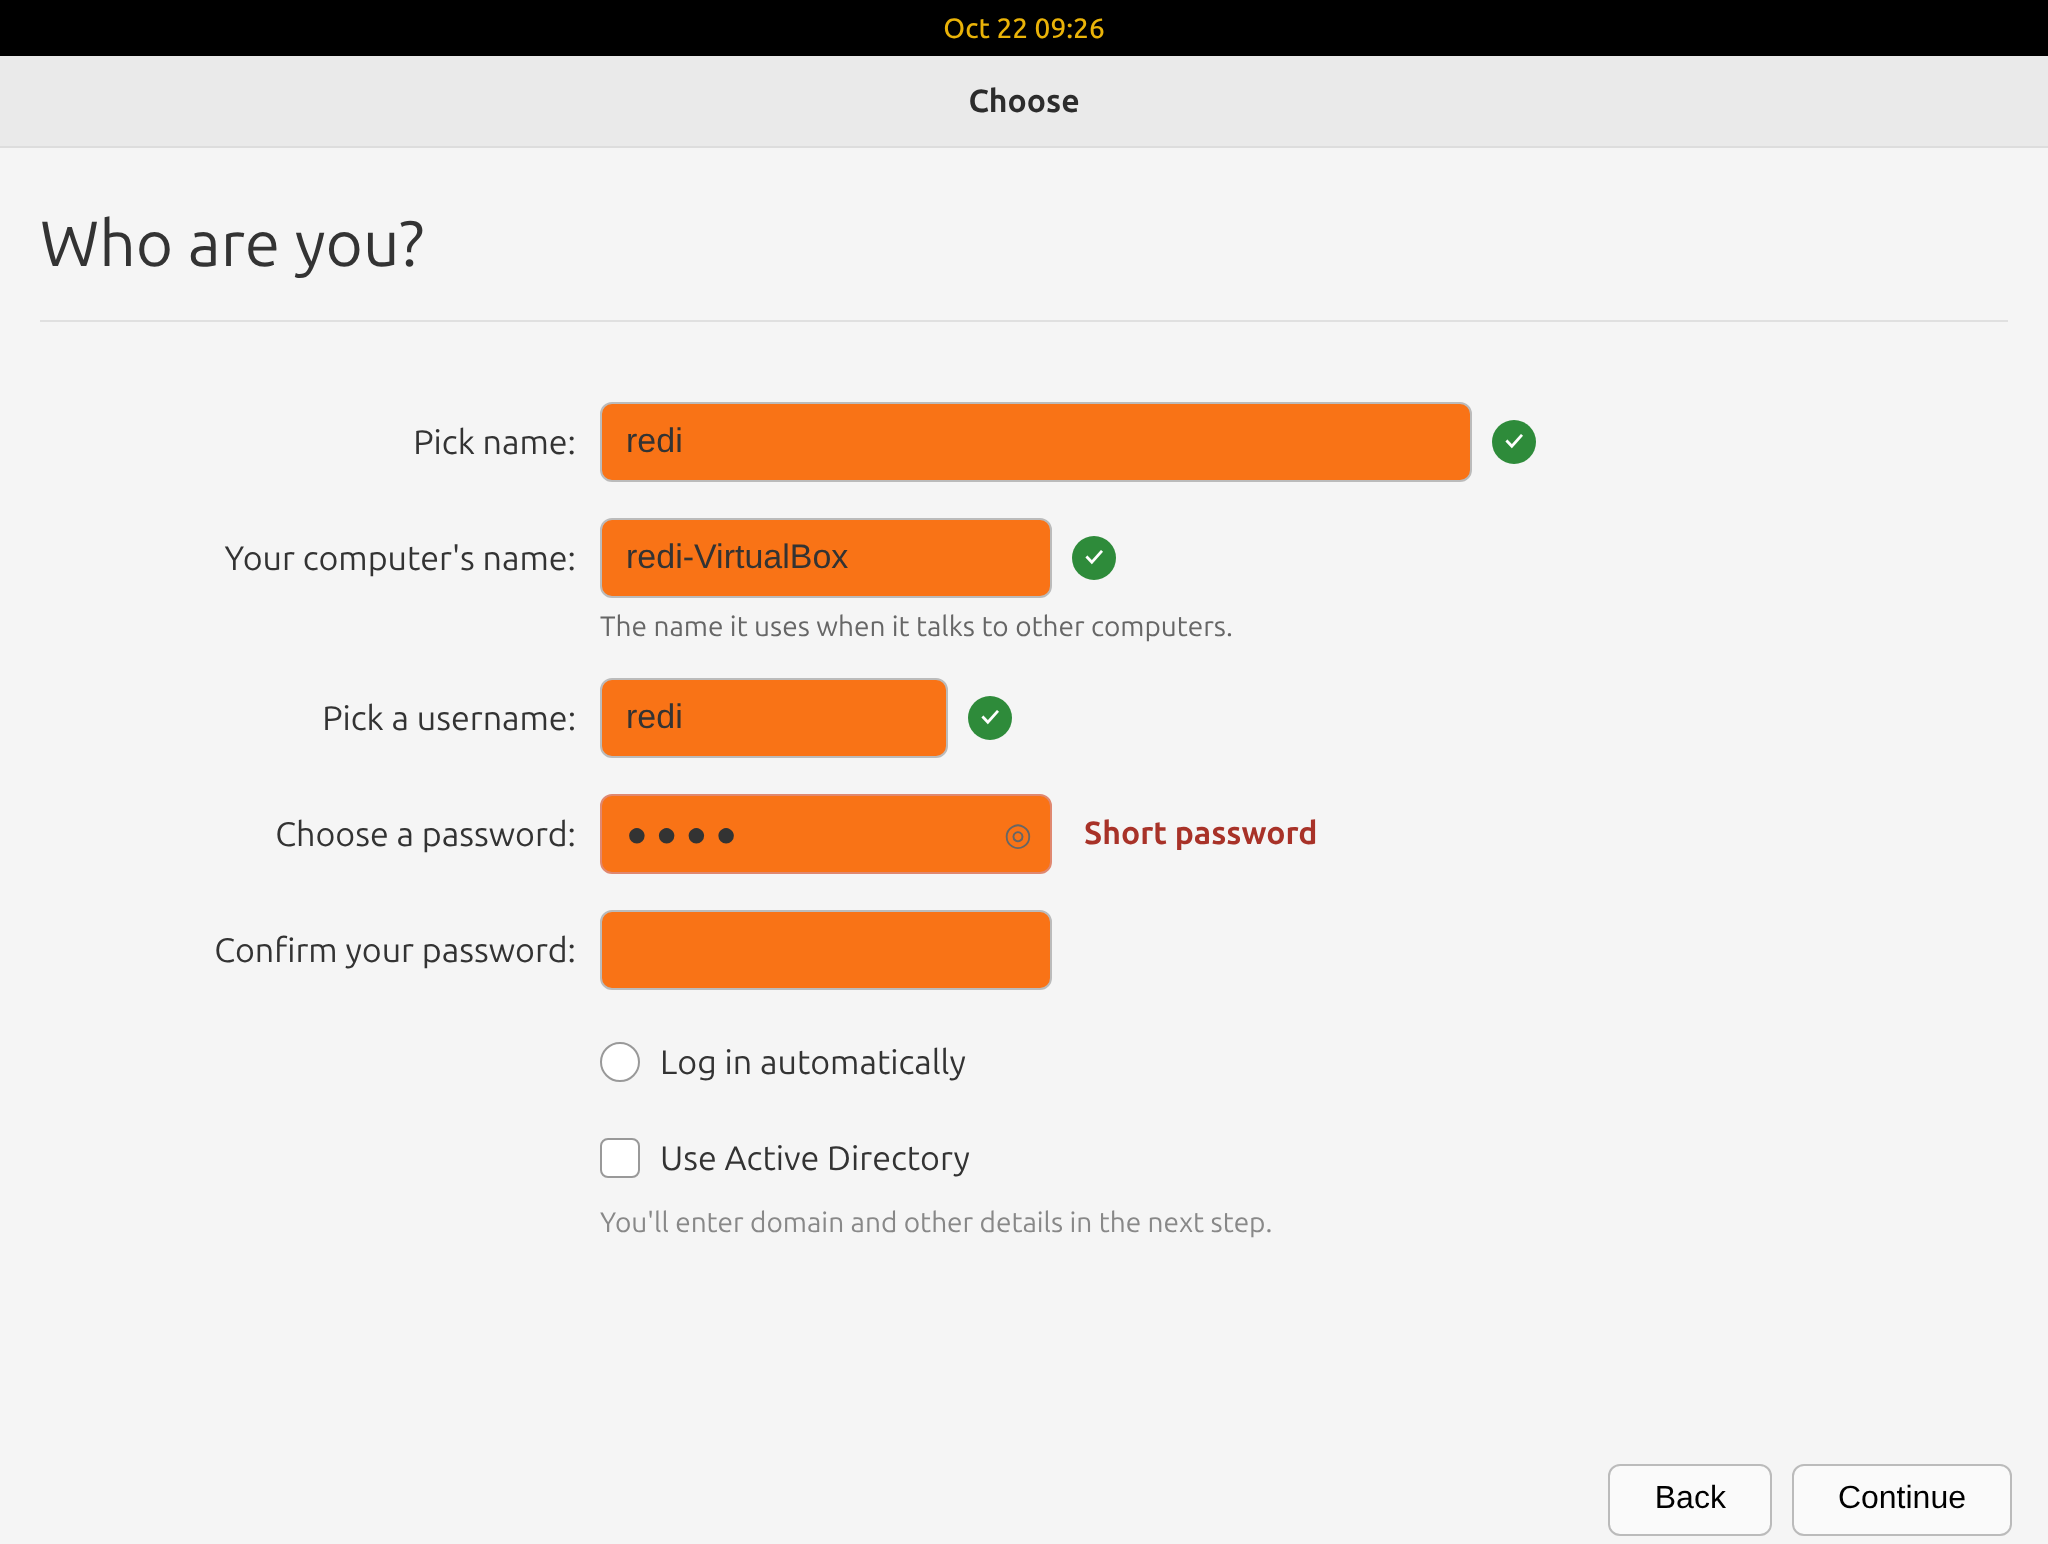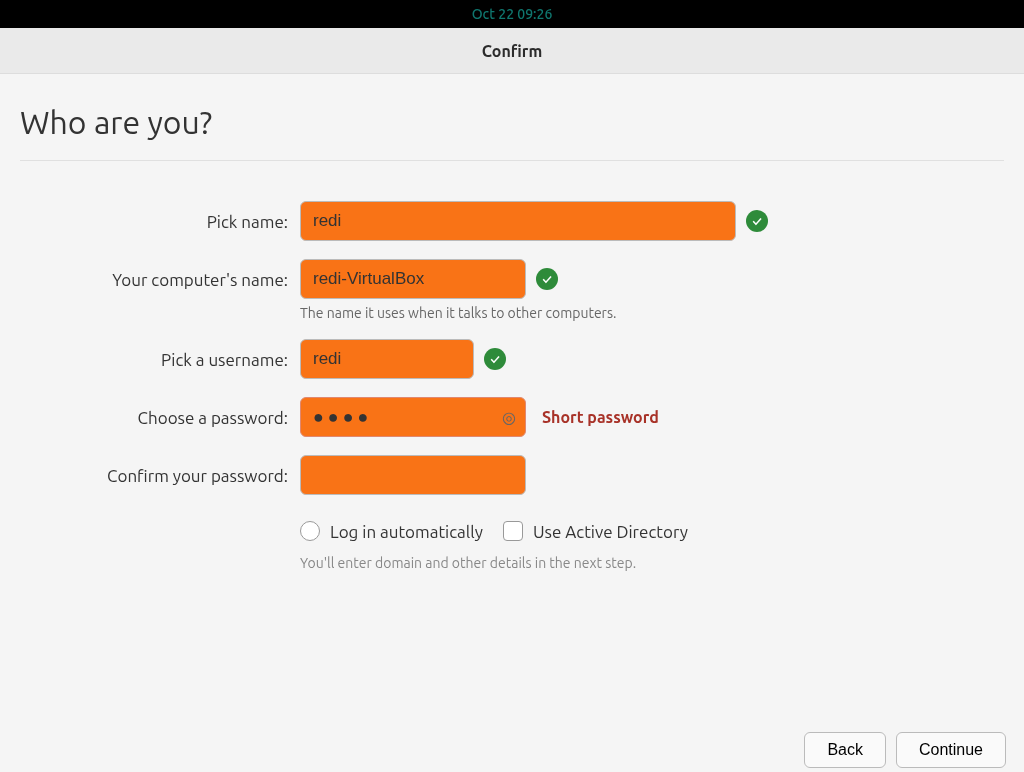--- a/index.html
+++ b/index.html
@@ -9,21 +9,21 @@
     }
     body {
       font-family: Ubuntu, "Segoe UI", sans-serif;
       background: #f5f5f5;
       width: 1024px;
       height: 772px;
       overflow: hidden;
     }
     .topbar {
       background: #000;
-      color: #0f766e;
+      color: #eab308;
       height: 28px;
       display: flex;
       align-items: center;
       justify-content: center;
       font-size: 14px;
       font-weight: 500;
     }
     .titlebar {
       background: #eaeaea;
       height: 46px;
@@ -123,21 +123,21 @@
     }
     .password-warning {
       color: #a83228;
       font-size: 16px;
       font-weight: 600;
       margin-left: 6px;
     }
     .options {
       margin-left: 280px;
       display: flex;
-      flex-direction: row;
+      flex-direction: column;
       gap: 10px;
       margin-top: 8px;
     }
     .radio-row, .check-row {
       display: flex;
       align-items: center;
       gap: 10px;
       font-size: 17px;
       color: #333;
     }
@@ -194,21 +194,21 @@
     }
   </style>
 </head>
 <body>
 
 <div class="topbar">
   <span>Oct 22  09:26</span>
 </div>
 
 <div class="titlebar">
-  <span>Confirm</span>
+  <span>Choose</span>
 </div>
 
 <div class="content">
   <h1 class="page-title">Who are you?</h1>
 
   <div class="form">
 
     <div class="form-row">
       <div class="label">Pick name:</div>
       <div class="field-wrap">

